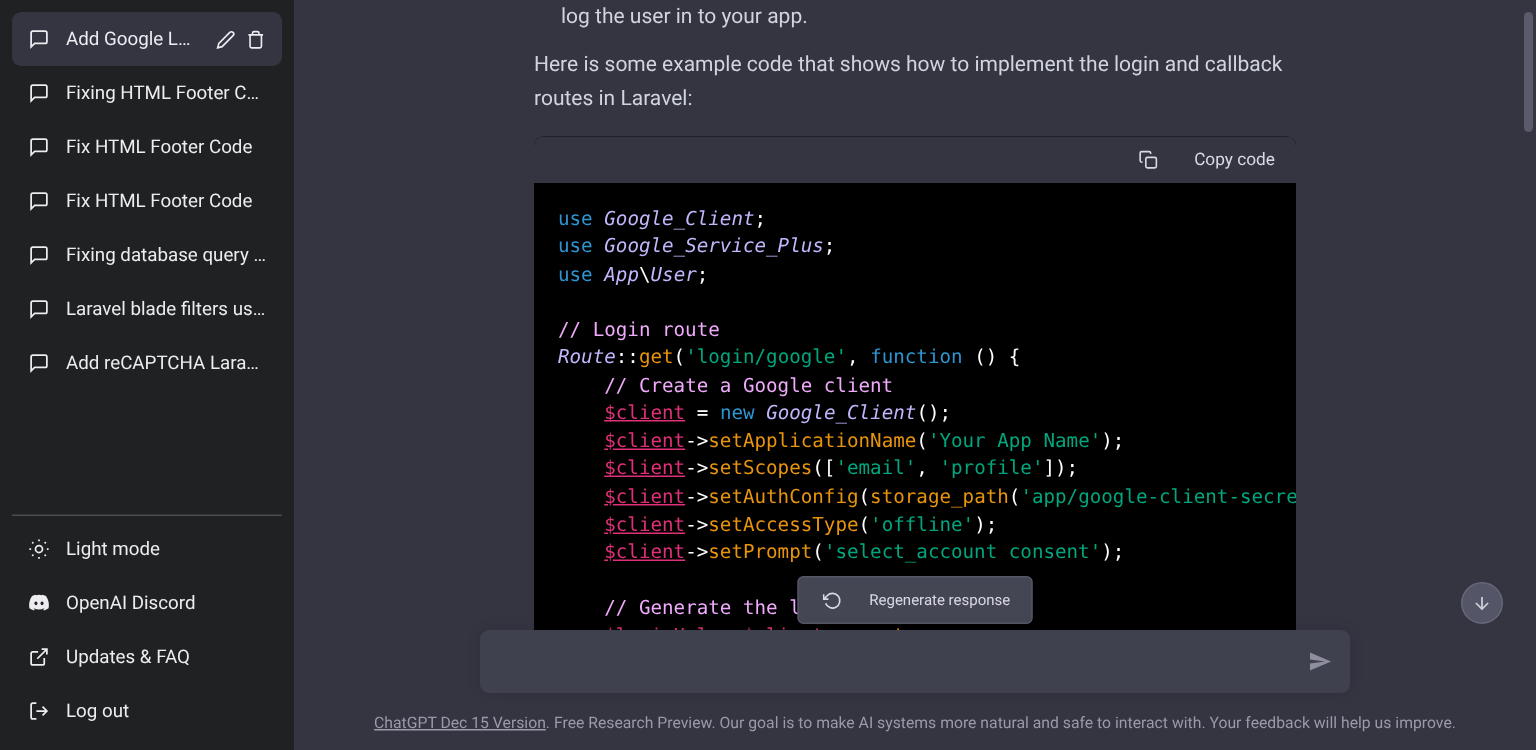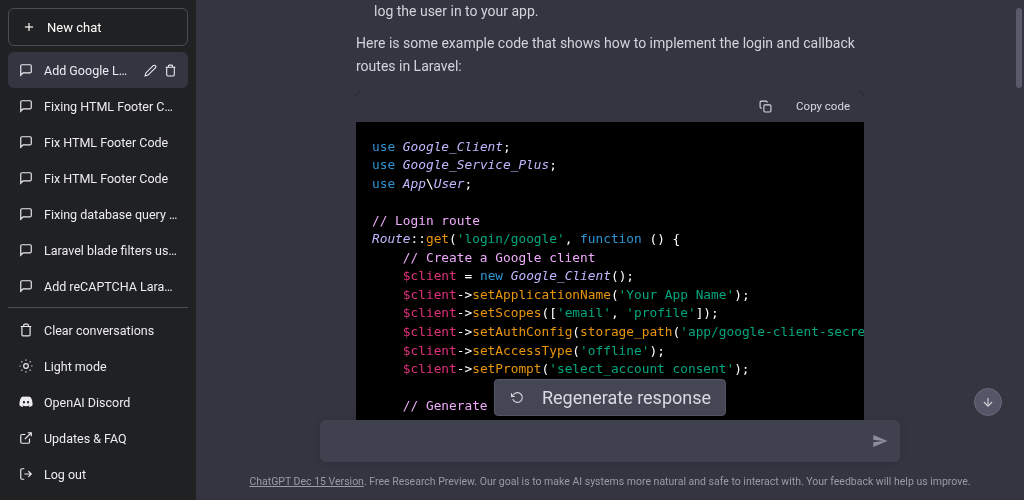--- a/index.html
+++ b/index.html
@@ -106,36 +106,36 @@
       font-family: Menlo, Consolas, monospace;
       font-size: 12.8px;
       line-height: 1.45;
       color: #fff;
       white-space: pre;
     }
     .c-kw { color: #2e95d3; }
     .c-red { color: #c4b5fd; font-style: italic; }
     .c-str { color: #00a67d; }
     .c-comment { color: #f0abfc; }
-    .c-var { color: #df3079; }
+    .c-var { color: #df3079; text-decoration: underline; }
     .c-func { color: #e9950c; }
     .c-punc { color: #fff; }
     .regen-pill {
       position: absolute;
       bottom: 84px;
       left: 50%;
       transform: translateX(-50%);
       background: #444654;
       border: 1px solid #555768;
       border-radius: 4px;
       padding: 7px 14px;
       display: flex;
       align-items: center;
       gap: 17px;
-      font-size: 18px;
+      font-size: 10px;
       color: #d9d9e3;
       cursor: pointer;
     }
     .input-row {
       position: absolute;
       bottom: 38px;
       left: 50%;
       transform: translateX(-50%);
       width: 580px;
     }
@@ -197,29 +197,20 @@
       height: 80px;
       background: #5a5b6a;
       border-radius: 3px;
     }
     svg { display: block; }
   </style>
 </head>
 <body>
 
 <div class="sidebar">
-  <div class="new-chat">
-    <span class="icon">
-      <svg width="14" height="14" viewBox="0 0 24 24" fill="none" stroke="currentColor" stroke-width="2">
-          <line x1="12" y1="5" x2="12" y2="19"></line>
-          <line x1="5" y1="12" x2="19" y2="12"></line>
-        </svg>
-    </span>
-    <span>New chat</span>
-  </div>
 
   <div class="conv-list">
     <div class="conv-item active">
       <span class="icon">
           <svg width="14" height="14" viewBox="0 0 24 24" fill="none" stroke="currentColor" stroke-width="2">
             <path d="M21 15a2 2 0 01-2 2H7l-4 4V5a2 2 0 012-2h14a2 2 0 012 2z"></path>
           </svg>
         </span>
       <span class="label">Add Google Login to La</span>
       <span class="actions">
@@ -279,28 +270,20 @@
       <span class="icon">
           <svg width="14" height="14" viewBox="0 0 24 24" fill="none" stroke="currentColor" stroke-width="2">
             <path d="M21 15a2 2 0 01-2 2H7l-4 4V5a2 2 0 012-2h14a2 2 0 012 2z"></path>
           </svg>
         </span>
       <span class="label">Add reCAPTCHA Laravel Login</span>
     </div>
   </div>
 
   <div class="sidebar-bottom">
-    <div class="bottom-item">
-      <span class="icon">
-          <svg width="14" height="14" viewBox="0 0 24 24" fill="none" stroke="currentColor" stroke-width="2">
-            <path d="M3 6h18M8 6V4a2 2 0 012-2h4a2 2 0 012 2v2m3 0v14a2 2 0 01-2 2H7a2 2 0 01-2-2V6h14z"></path>
-          </svg>
-        </span>
-      <span>Clear conversations</span>
-    </div>
     <div class="bottom-item">
       <span class="icon">
           <svg width="14" height="14" viewBox="0 0 24 24" fill="none" stroke="currentColor" stroke-width="2">
             <circle cx="12" cy="12" r="4"></circle>
             <line x1="12" y1="1" x2="12" y2="3"></line>
             <line x1="12" y1="21" x2="12" y2="23"></line>
             <line x1="4.2" y1="4.2" x2="5.6" y2="5.6"></line>
             <line x1="18.4" y1="18.4" x2="19.8" y2="19.8"></line>
             <line x1="1" y1="12" x2="3" y2="12"></line>
             <line x1="21" y1="12" x2="23" y2="12"></line>

